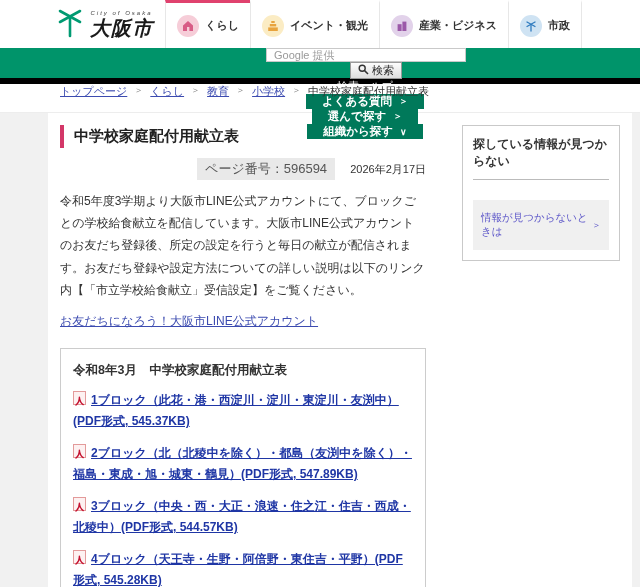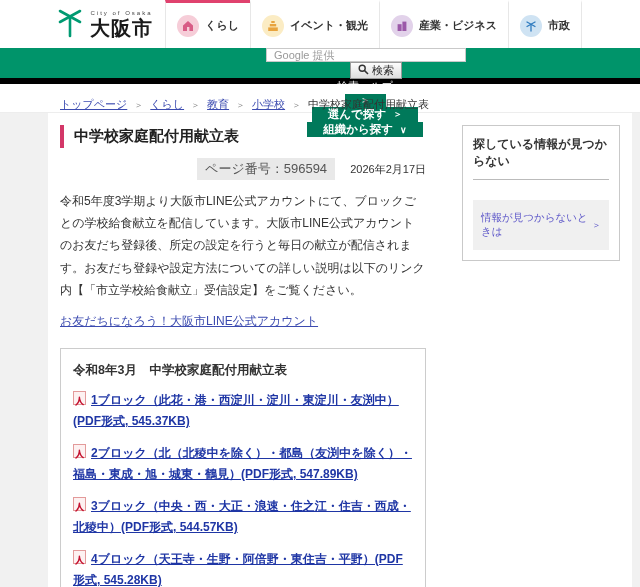--- a/index.html
+++ b/index.html
@@ -3,21 +3,21 @@
 <meta charset="utf-8">
 <style>
   * { margin:0; padding:0; box-sizing:border-box; }
   html,body { width:640px; height:587px; overflow:hidden; background:#fff;
     font-family:"Liberation Sans","DejaVu Sans",sans-serif; color:#333; }
 
   
   .header { height:48px; background:#fff; display:flex; align-items:stretch; padding-left:56px; }
   .logo { display:flex; align-items:center; gap:6px; }
   .logo-mark { display:block; }
-  .logo-text { display:flex; flex-direction:column; align-items:center; line-height:1; }
+  .logo-text { display:flex; flex-direction:column; align-items:center; line-height:1;font-style:italic; }
   .logo-small { font-size:6px; letter-spacing:2px; color:#444; margin-bottom:2px; }
   .logo-title { font-size:20px; font-weight:bold; color:#1a1a1a; letter-spacing:1px; }
   .tabs { margin-left:auto; margin-right:58px; display:flex; align-items:stretch; }
   .tab { display:flex; align-items:center; gap:6px; padding:0 11px; border-top:3px solid transparent;
          border-left:1px solid #e7e7e7; cursor:pointer; }
   .tab:last-child { border-right:1px solid #e7e7e7; }
   .tab.active { border-top:3px solid #e0416e; }
   .tab-label { font-size:11px; font-weight:bold; color:#333; }
   .tab-circle { width:22px; height:22px; border-radius:50%; display:flex; align-items:center; justify-content:center; }
   .tc-pink { background:#f6cdd8; } .tc-yellow { background:#fbecc4; }
@@ -30,21 +30,21 @@
   .search-btn { height:24px; width:52px; margin-left:20px; border:1px solid #9a9a9a;
     background:linear-gradient(#fdfdfd,#dedede); font-size:11px; color:#222;
     display:inline-flex; align-items:center; justify-content:center; gap:3px; cursor:pointer; }
   .help-link { color:#fff; font-size:11px; text-decoration:underline; margin:0 16px 0 14px; cursor:pointer; }
   .band-btn { height:36px; padding:0 16px; background:#00795a; color:#fff; border:none;
     font-size:11.5px; font-weight:bold; display:inline-flex; align-items:center; gap:7px;
     margin-right:2px; cursor:pointer; }
   .band-chev { font-size:9px; font-weight:bold; }
 
   
-  .breadcrumb { height:29px; display:flex; align-items:flex-end; gap:7px; padding-left:60px;
+  .breadcrumb { height:29px; display:flex; align-items:flex-start; gap:7px; padding-left:60px;
     font-size:11px; background:#fff; border-bottom:1px solid #ededed; }
   .bc-link { color:#3c4bb0; text-decoration:underline; cursor:pointer; }
   .bc-sep { color:#888; font-size:9px; }
   .bc-current { color:#333; }
 
   
   .main { height:474px; background:#f1f1f1; }
   .container { margin-left:48px; width:584px; height:100%; background:#fff; padding:10px 12px; display:flex; }
   .content { width:366px; }
   .sidebar { width:158px; margin-left:auto; }
@@ -142,20 +142,21 @@
     <span>
       <svg width="11" height="11" viewBox="0 0 11 11">
           <circle cx="4.2" cy="4.2" r="3" stroke="#333" stroke-width="1.4" fill="none"></circle>
           <line x1="6.6" y1="6.6" x2="10" y2="10" stroke="#333" stroke-width="1.5"></line>
         </svg>
     </span>
     <span>検索</span>
   </button>
   <a class="help-link">検索ヘルプ</a>
   <button class="band-btn">
+    <span>よくある質問</span>
     <span class="band-chev">＞</span>
   </button>
   <button class="band-btn">
     <span>選んで探す</span>
     <span class="band-chev">＞</span>
   </button>
   <button class="band-btn">
     <span>組織から探す</span>
     <span class="band-chev">∨</span>
   </button>

